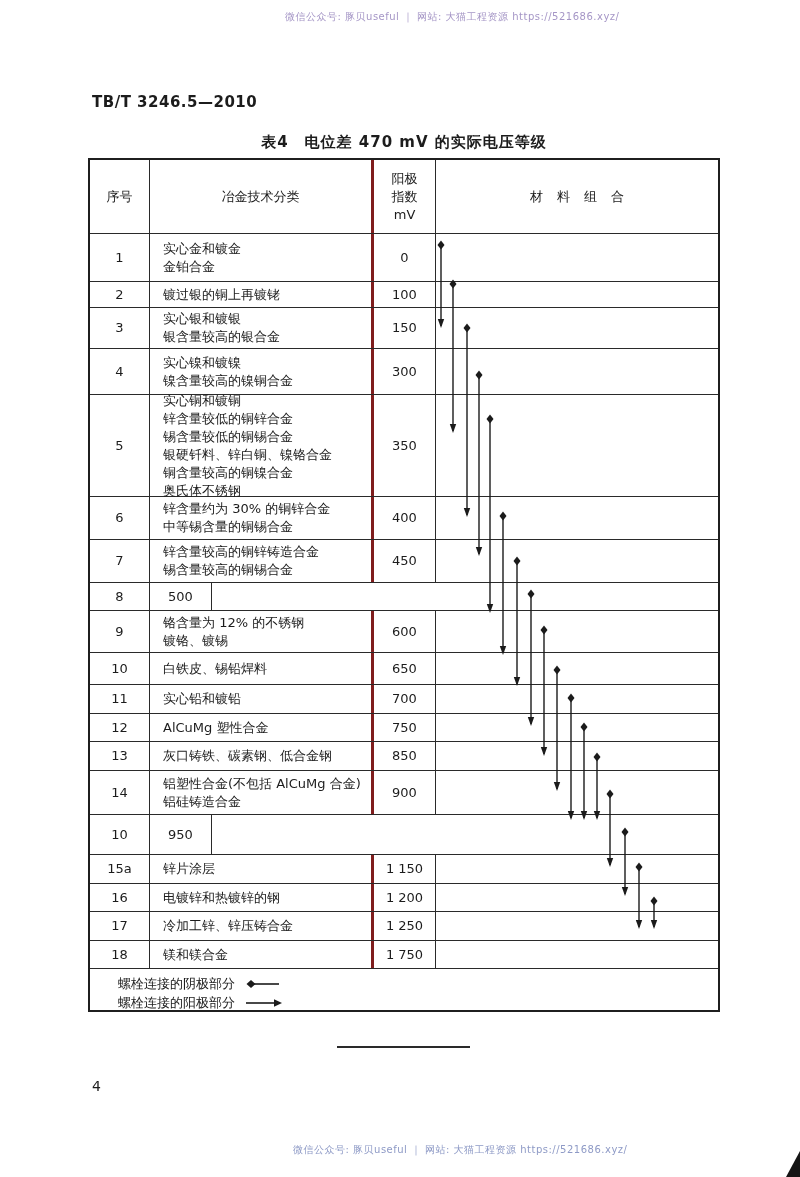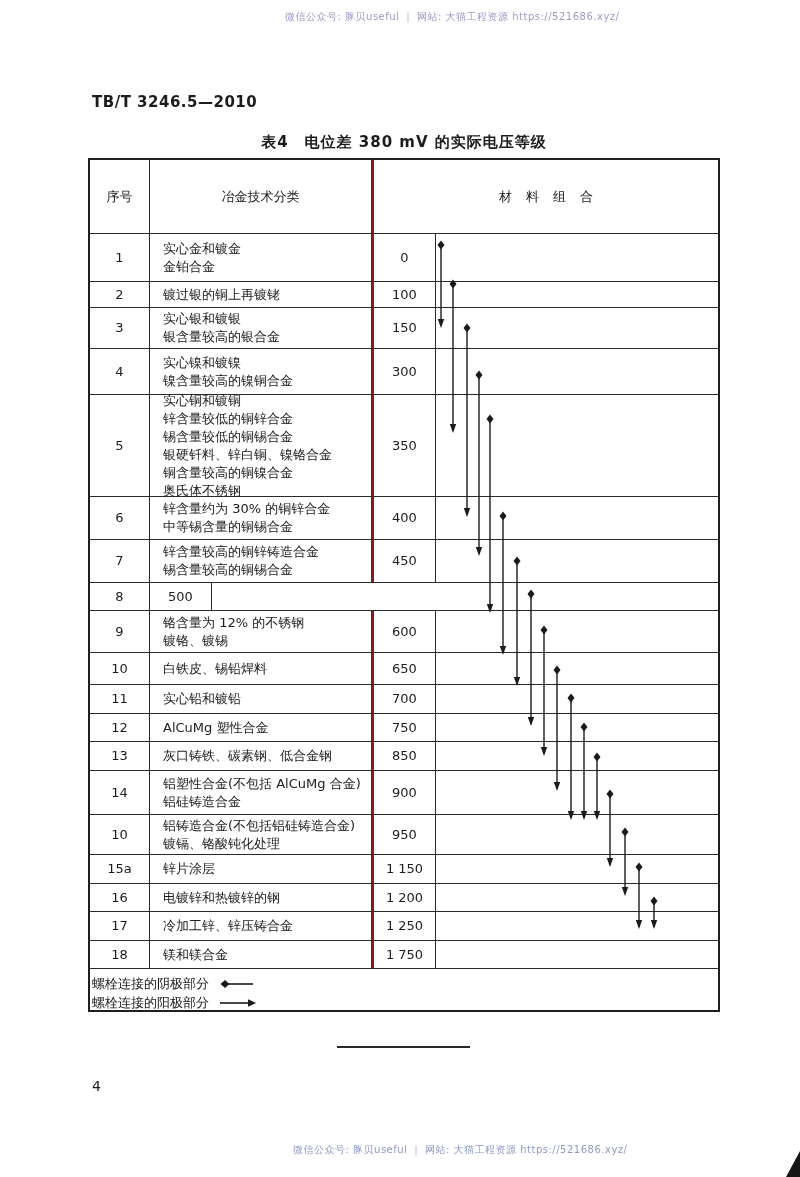--- a/index.html
+++ b/index.html
@@ -36,21 +36,21 @@
          white-space:pre-line;}
   .c-idx{width:62px;justify-content:center;border-right:1px solid #2a2a2a;
          white-space:pre-line;text-align:center;}
   .c-comb{flex:1;}
   .t-header .cell{justify-content:center;text-align:center;padding:0;}
   .t-header .c-cls{padding-left:0;}
   .t-header .c-comb{justify-content:center;letter-spacing:14px;
                     text-indent:14px;font-family:Liberation Serif, serif;}
   .legend-box{
     box-sizing:border-box;border-top:1px solid #2a2a2a;height:45px;
-    padding:5px 0 0 2px;font-size:13px;line-height:19px;
+    padding:5px 0 0 28px;font-size:13px;line-height:19px;
   }
   .legend-line{display:flex;align-items:center;gap:10px;}
   .legend-line svg{display:block;}
   #arrows-svg{position:absolute;left:0;top:0;pointer-events:none;}
   .divider{
     position:absolute;left:337px;top:1046px;width:133px;height:2px;
     background:#2a2a2a;
   }
   .page-number{position:absolute;left:92px;top:1078px;font-size:14px;}
   .corner-triangle{
@@ -58,27 +58,30 @@
     border-bottom:26px solid #151515;border-left:14px solid transparent;
   }
 </style>
 </head>
 <body>
 
 <div class="watermark wm-top" style="color: rgb(165, 150, 198);">微信公众号: 豚贝useful ｜ 网站: 大猫工程资源 https://521686.xyz/</div>
 
 <div class="doc-code">TB/T 3246.5—2010</div>
 
-<div class="table-title">表4　电位差 380 mV 的实际电压等级</div>
+<div class="table-title">表4　电位差 470 mV 的实际电压等级</div>
 
 <div class="table-box">
 
   <div class="t-row t-header first" style="height:73px">
     <div class="cell c-no">序号</div>
     <div class="cell c-cls">冶金技术分类</div>
+    <div class="cell c-idx">阳极
+指数
+mV</div>
     <div class="cell c-comb">材料组合</div>
   </div>
 
   <div class="t-row" style="height:48px">
     <div class="cell c-no">1</div>
     <div class="cell c-cls">实心金和镀金
 金铂合金</div>
     <div class="cell c-idx">0</div>
     <div class="cell c-comb"></div>
   </div>
@@ -179,22 +182,20 @@
   <div class="t-row" style="height:44px">
     <div class="cell c-no">14</div>
     <div class="cell c-cls">铝塑性合金(不包括 AlCuMg 合金)
 铝硅铸造合金</div>
     <div class="cell c-idx">900</div>
     <div class="cell c-comb"></div>
   </div>
 
   <div class="t-row" style="height:40px">
     <div class="cell c-no">10</div>
-    <div class="cell c-cls">铝铸造合金(不包括铝硅铸造合金)
-镀镉、铬酸钝化处理</div>
     <div class="cell c-idx">950</div>
     <div class="cell c-comb"></div>
   </div>
 
   <div class="t-row" style="height:29px">
     <div class="cell c-no">15a</div>
     <div class="cell c-cls">锌片涂层</div>
     <div class="cell c-idx">1 150</div>
     <div class="cell c-comb"></div>
   </div>

